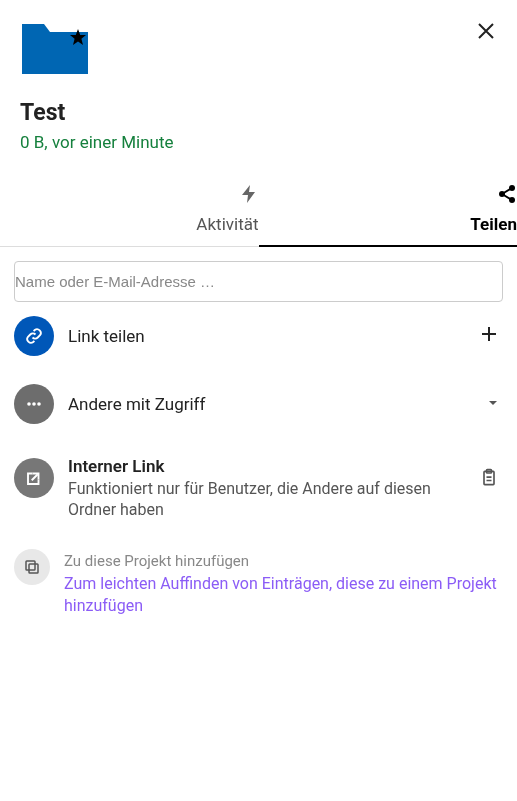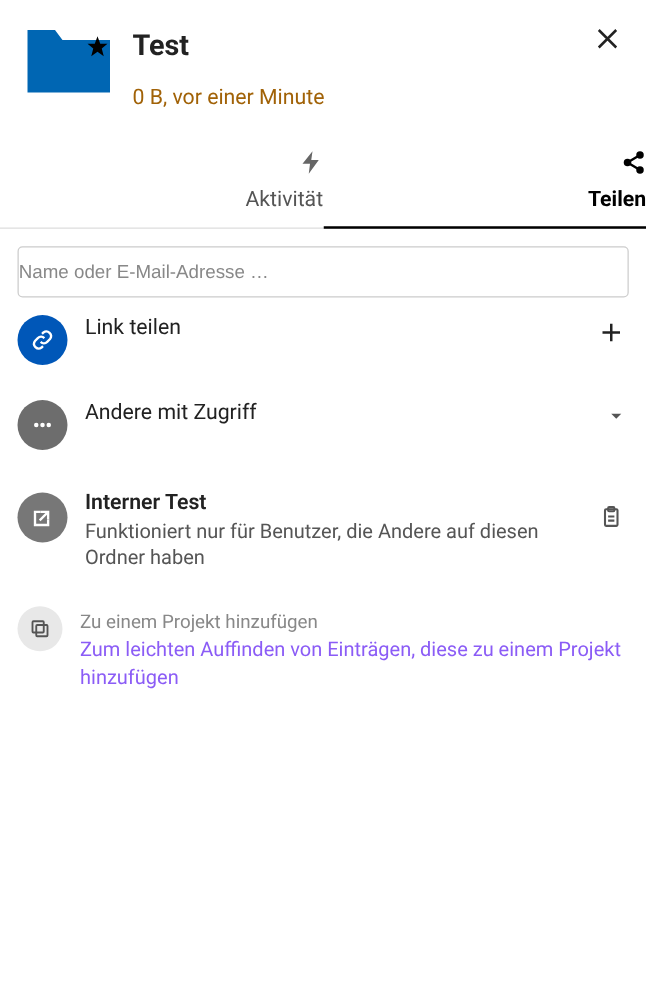--- a/index.html
+++ b/index.html
@@ -10,41 +10,42 @@
     width: 517px;
     height: 801px;
     overflow: hidden;
   }
   .header {
     display: flex;
     align-items: flex-start;
     padding: 18px 20px 10px 20px;
     gap: 16px;
     position: relative;
+    flex-direction: column;
   }
   .folder-icon {
     width: 70px;
     height: 60px;
     position: relative;
     flex-shrink: 0;
   }
   .folder-icon svg { display: block; }
   .header-text {
     flex: 1;
     padding-top: 4px;
   }
   .title {
     font-size: 23px;
     font-weight: 700;
     line-height: 1.3;
   }
   .subtitle {
     font-size: 17px;
-    color: #a16207;
-    margin-top: 16px;
+    color: #15803d;
+    margin-top: 4px;
   }
   .close-btn {
     position: absolute;
     top: 22px;
     right: 22px;
     cursor: pointer;
     color: #222;
   }
   .tabs {
     display: flex;
@@ -83,21 +84,21 @@
     width: 100%;
     border: 1px solid #ccc;
     border-radius: 4px;
     padding: 11px 0;
     font-size: 15px;
     color: #222;
   }
   .search-input::placeholder { color: #888; }
   .row {
     display: flex;
-    align-items: flex-start;
+    align-items: center;
     gap: 14px;
     padding: 14px 0;
   }
   .row-icon {
     width: 40px;
     height: 40px;
     border-radius: 50%;
     display: flex;
     align-items: center;
     justify-content: center;
@@ -216,38 +217,38 @@
 
   <div class="row internal">
     <div class="row-icon gray-mid">
       <svg width="18" height="18" viewBox="0 0 24 24" fill="none" stroke="#fff" stroke-width="2.5">
         <path d="M17 7 L9 15"></path>
         <path d="M10 6 L18 6 L18 14"></path>
         <path d="M18 14 L18 20 L4 20 L4 6 L10 6"></path>
       </svg>
     </div>
     <div class="row-body">
-      <div class="row-title" style="font-weight:600;">Interner Test</div>
+      <div class="row-title" style="font-weight:600;">Interner Link</div>
       <div class="row-sub">Funktioniert nur für Benutzer, die Andere auf diesen Ordner haben</div>
     </div>
     <div class="row-action" style="margin-top:8px;">
       <svg width="20" height="20" viewBox="0 0 24 24" fill="none" stroke="#555" stroke-width="2">
         <rect x="6" y="4" width="12" height="16" rx="1"></rect>
         <rect x="9" y="2" width="6" height="4" rx="1"></rect>
         <path d="M9 11 L15 11 M9 15 L15 15"></path>
       </svg>
     </div>
   </div>
 
   <div class="row project">
     <div class="row-icon gray-light">
       <svg width="18" height="18" viewBox="0 0 24 24" fill="none" stroke="#555" stroke-width="2">
         <rect x="4" y="4" width="12" height="12" rx="1"></rect>
         <rect x="8" y="8" width="12" height="12" rx="1"></rect>
       </svg>
     </div>
     <div class="row-body">
-      <div class="row-sub light">Zu einem Projekt hinzufügen</div>
+      <div class="row-sub light">Zu diese Projekt hinzufügen</div>
       <div class="row-sub" style="color:#8b5cf6;">Zum leichten Auffinden von Einträgen, diese zu einem Projekt hinzufügen</div>
     </div>
   </div>
 
 </div>
 
 </body></html>

